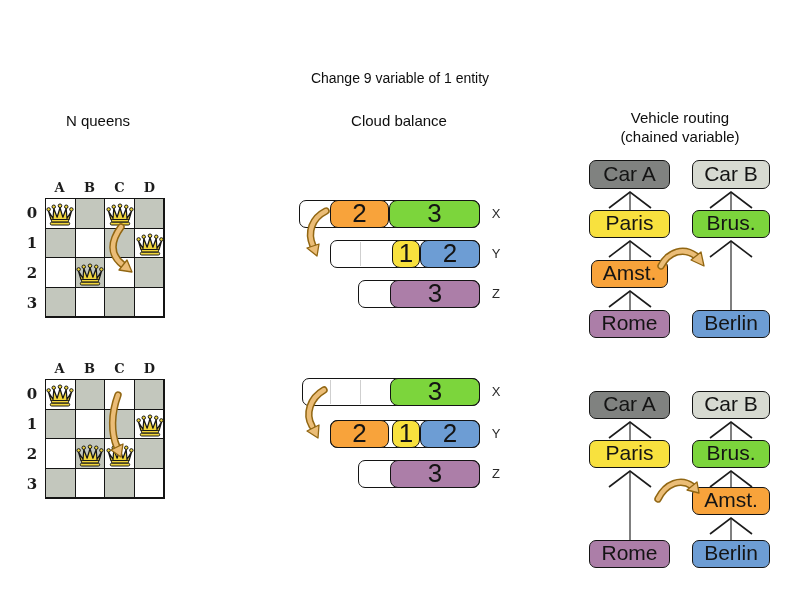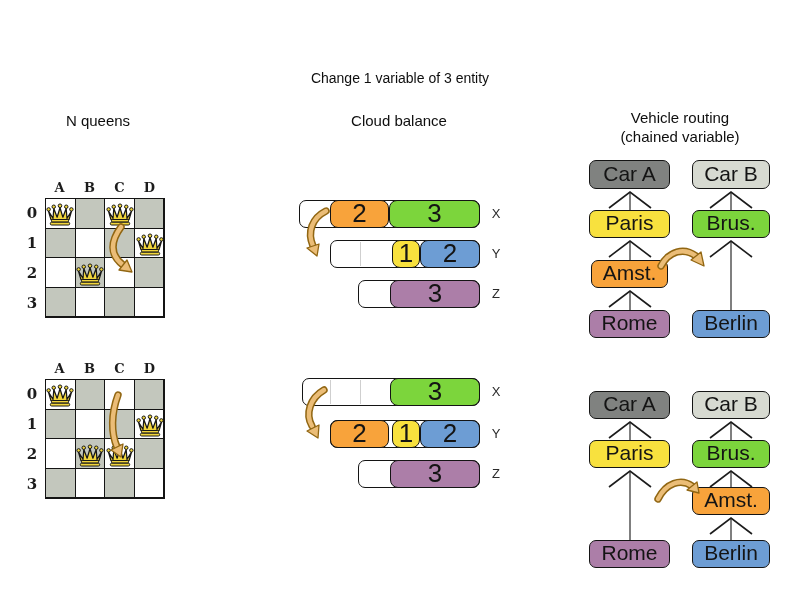--- a/index.html
+++ b/index.html
@@ -32,21 +32,21 @@
          box-sizing:border-box;text-align:center;font-size:26px;color:#141414;}
   .rowlab{position:absolute;font-size:13px;color:#2b2b2b;text-align:center;}
   .vbox{position:absolute;border:1.7px solid #141414;border-radius:7px;
         box-sizing:border-box;text-align:center;font-size:21px;color:#141414;}
   .overlay{position:absolute;left:0;top:0;pointer-events:none;}
 </style>
 </head>
 <body>
 
 <div id="page">
-  <div class="subtitle">Change 1 variable of 3 entity</div>
+  <div class="subtitle">Change 9 variable of 1 entity</div>
   <div class="heading" id="h-nqueens">N queens</div>
   <div class="heading" id="h-vehicle">
     <span>Vehicle routing</span><br>
     <span>(chained variable)</span>
   </div>
   <div class="heading" id="h-cloud">Cloud balance</div>
 <div class="blabel col" style="left: 45px; top: 179px; width: 30px;">A</div>
     <div class="blabel col" style="left: 75px; top: 179px; width: 30px;">B</div>
     <div class="blabel col" style="left: 105px; top: 179px; width: 30px;">C</div>
     <div class="blabel col" style="left: 135px; top: 179px; width: 30px;">D</div>

